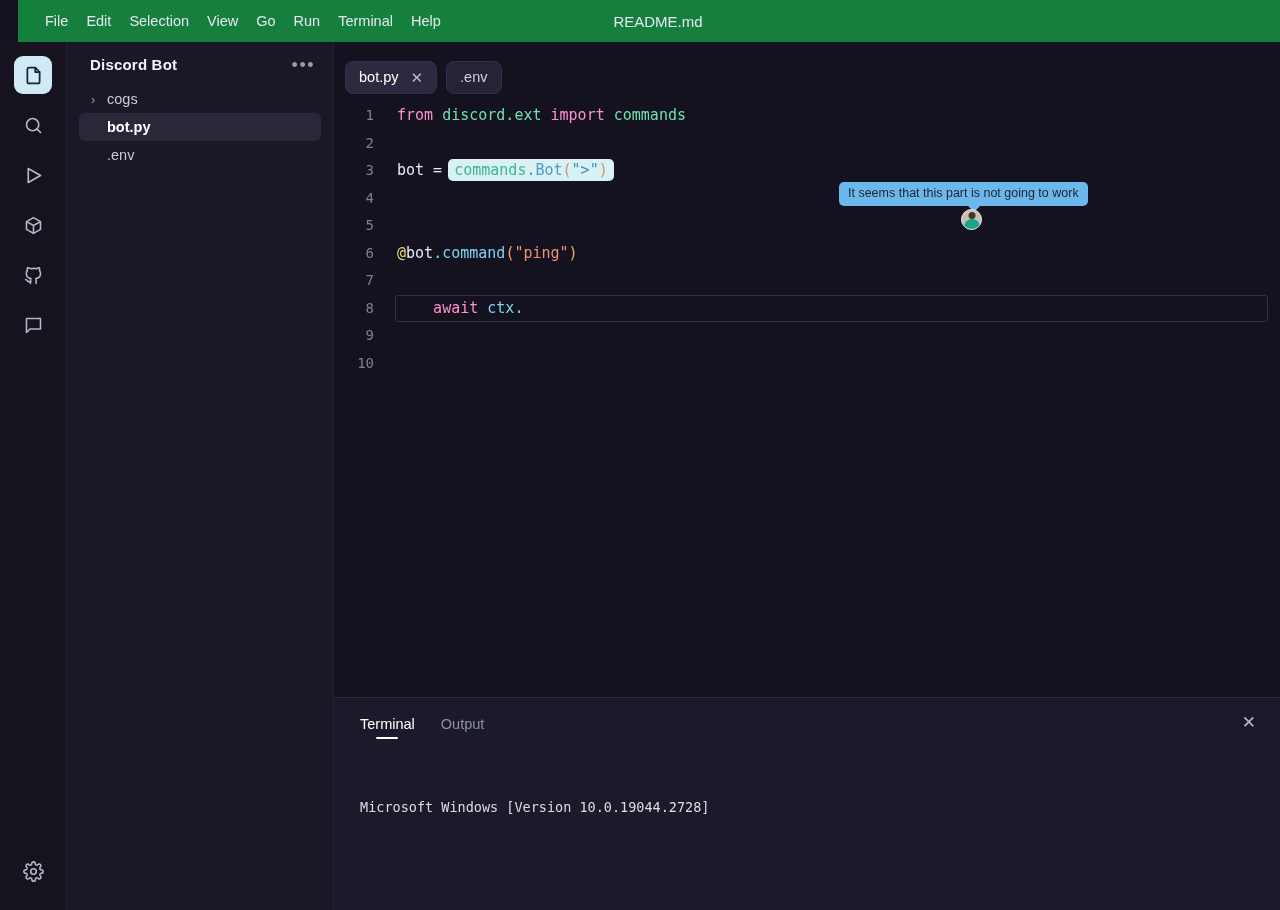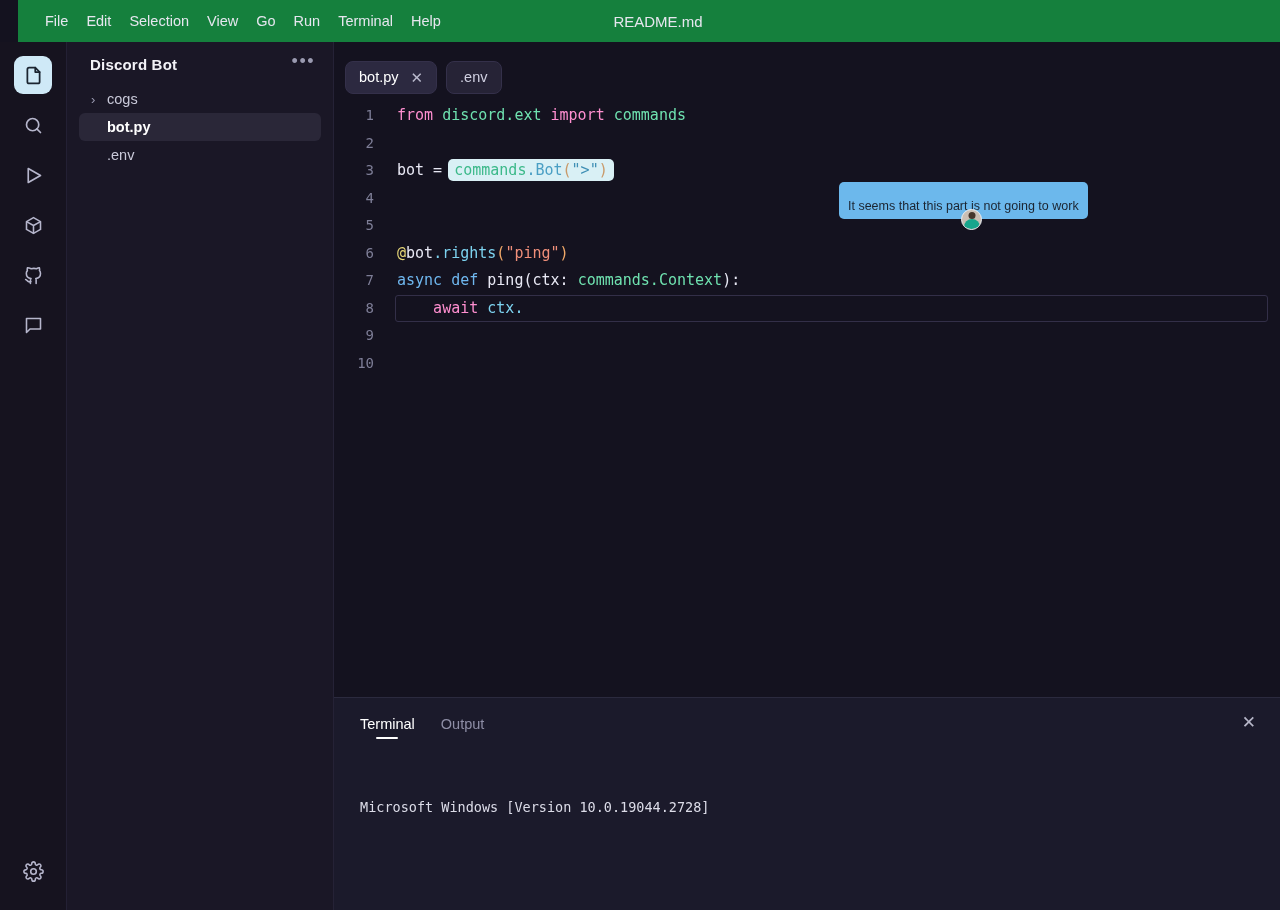--- a/index.html
+++ b/index.html
@@ -46,21 +46,21 @@
   .act-spacer{ flex:1; }
   .act-bottom{ margin-bottom:20px; }
 
   
   .sidebar{
     position:absolute; left:67px; top:42px; width:267px; height:868px;
     background:#1a1726;
     border-right:1px solid #252236;
   }
   .sb-header{
-    display:flex; align-items:flex-start; justify-content:space-between;
+    display:flex; align-items:center; justify-content:space-between;
     padding:14px 16px 6px 23px;
   }
   .sb-title{ color:#f2f2f7; font-size:15px; font-weight:bold; letter-spacing:.2px;}
   .sb-dots{ color:#9a9ab0; font-size:18px; letter-spacing:1.5px; line-height:10px; cursor:pointer; padding:0 2px;}
   .tree{ margin-top:6px; padding:0 12px; }
   .tree-row{
     display:flex; align-items:center; height:28px;
     border-radius:6px; padding-left:12px; cursor:pointer;
     color:#c9c9d9; font-size:14.5px;
   }
@@ -118,21 +118,21 @@
   .sel-hl .tok-mod{ color:#3cb98a; }
   .sel-hl .tok-fn{ color:#4a9fc4; }
   .sel-hl .tok-paren{ color:#c99a6a; }
   .sel-hl .tok-str{ color:#3f8fb5; }
 
   
   .tooltip{
     position:absolute; left:505px; top:140px;
     background:#6cb8ec; color:#1b2430;
     font-family:"Liberation Sans", sans-serif; font-size:12.5px;
-    padding:17px 9px 5px 9px; border-radius:5px; white-space:nowrap;
+    padding:4px 9px 5px 9px; border-radius:5px; white-space:nowrap;
     line-height:1.2; z-index:5;
   }
   .tooltip:after{
     content:""; position:absolute; left:128px; bottom:-6px;
     border-left:7px solid transparent; border-right:7px solid transparent;
     border-top:7px solid #6cb8ec;
   }
   
   .avatar{
     position:absolute; left:627px; top:167px; width:21px; height:21px;
@@ -310,26 +310,25 @@
       <span class="ctext"></span>
     </div>
 
     <div class="cline">
       <span class="lno">5</span>
       <span class="ctext"></span>
     </div>
 
     <div class="cline">
       <span class="lno">6</span>
-      <span class="ctext"><span class="tok-at">@</span><span class="tok-plain">bot</span><span class="tok-fn">.rights</span><span class="tok-paren">(</span><span class="tok-str">"ping"</span><span class="tok-paren">)</span></span>
+      <span class="ctext"><span class="tok-at">@</span><span class="tok-plain">bot</span><span class="tok-fn">.command</span><span class="tok-paren">(</span><span class="tok-str">"ping"</span><span class="tok-paren">)</span></span>
     </div>
 
     <div class="cline">
       <span class="lno">7</span>
-      <span class="ctext"><span class="tok-kw2">async</span><span class="tok-kw2"> def</span><span class="tok-plain"> ping</span><span class="tok-plain">(</span><span class="tok-plain">ctx</span><span class="tok-plain">: </span><span class="tok-cls">commands.Context</span><span class="tok-plain">):</span></span>
     </div>
 
     <div class="cline">
       <span class="lno">8</span>
       <span class="curline-box"></span>
       <span class="ctext"><span class="tok-kw">    await</span><span class="tok-fn"> ctx.</span></span>
     </div>
 
     <div class="cline">
       <span class="lno">9</span>

